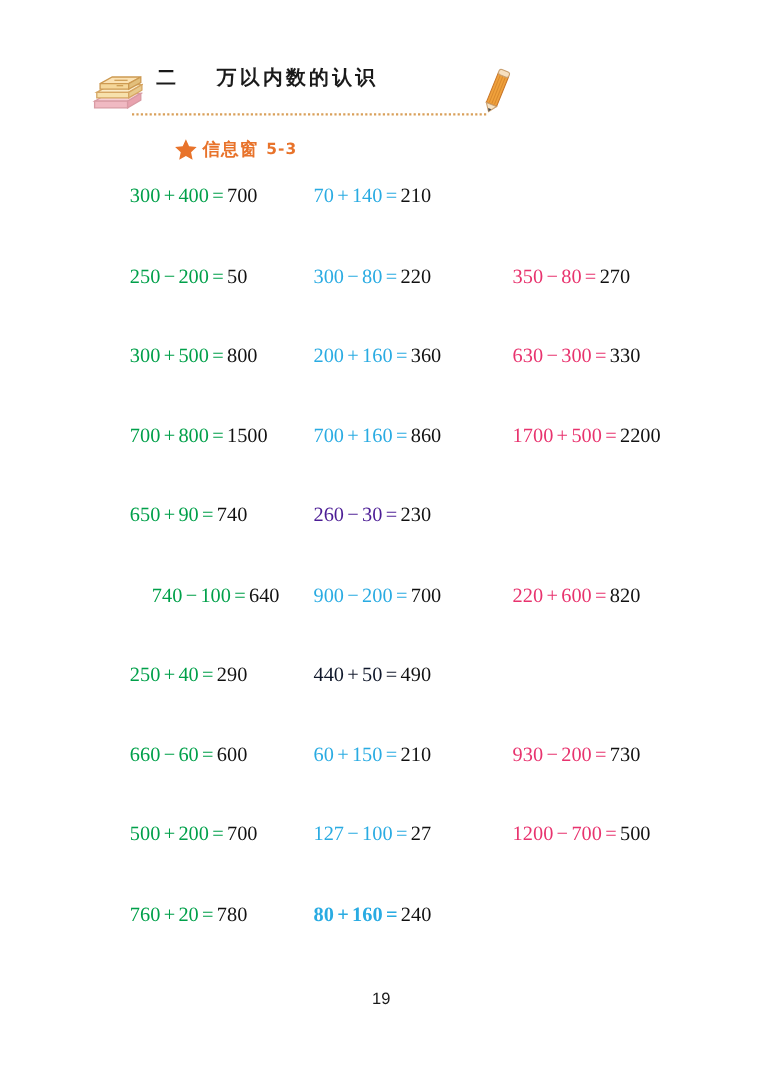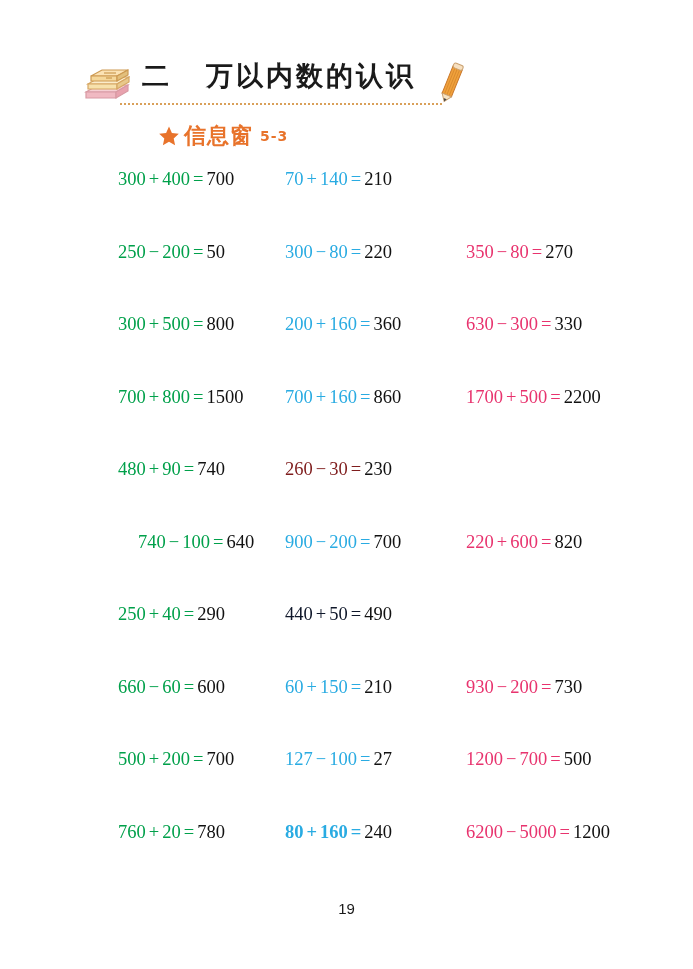--- a/index.html
+++ b/index.html
@@ -40,21 +40,21 @@
     top: 16px;
     width: 46px;
     height: 34px;
   }
 
   .title-text {
     position: absolute;
     left: 142px;
     top: 6px;
     font-family: "DejaVu Sans", "Liberation Sans", sans-serif;
-    font-size: 27px;
+    font-size: 18px;
     font-weight: bold;
     color: #1a1a1a;
     letter-spacing: 3px;
     white-space: nowrap;
   }
   .title-num {
     display: inline-block;
     margin-right: 34px;
   }
 
@@ -85,21 +85,21 @@
     align-items: center;
   }
   .star-icon {
     width: 22px;
     height: 22px;
     margin-right: 4px;
     flex: none;
   }
   .section-title {
     font-family: "DejaVu Sans", "Liberation Sans", sans-serif;
-    font-size: 22px;
+    font-size: 16px;
     font-weight: bold;
     color: #e8732b;
     letter-spacing: 1px;
     text-align: right;
   }
   .section-code {
     font-family: "DejaVu Sans", "Liberation Sans", sans-serif;
     font-size: 14px;
     font-weight: bold;
     color: #e8732b;
@@ -222,22 +222,22 @@
         <div class="ex-cell ex-col-0"><span class="ex-lhs" style="color: rgb(0, 160, 74);"><span>300</span><span class="op">+</span><span>500</span><span class="op">=</span></span><span class="ex-ans" style="color: rgb(17, 17, 17);">800</span></div>
         <div class="ex-cell ex-col-1"><span class="ex-lhs" style="color: rgb(41, 171, 226);"><span>200</span><span class="op">+</span><span>160</span><span class="op">=</span></span><span class="ex-ans" style="color: rgb(17, 17, 17);">360</span></div>
         <div class="ex-cell ex-col-2"><span class="ex-lhs" style="color: rgb(232, 51, 110);"><span>630</span><span class="op">−</span><span>300</span><span class="op">=</span></span><span class="ex-ans" style="color: rgb(17, 17, 17);">330</span></div>
       </div>
       <div class="ex-row">
         <div class="ex-cell ex-col-0"><span class="ex-lhs" style="color: rgb(0, 160, 74);"><span>700</span><span class="op">+</span><span>800</span><span class="op">=</span></span><span class="ex-ans" style="color: rgb(17, 17, 17);">1500</span></div>
         <div class="ex-cell ex-col-1"><span class="ex-lhs" style="color: rgb(41, 171, 226);"><span>700</span><span class="op">+</span><span>160</span><span class="op">=</span></span><span class="ex-ans" style="color: rgb(17, 17, 17);">860</span></div>
         <div class="ex-cell ex-col-2"><span class="ex-lhs" style="color: rgb(232, 51, 110);"><span>1700</span><span class="op">+</span><span>500</span><span class="op">=</span></span><span class="ex-ans" style="color: rgb(17, 17, 17);">2200</span></div>
       </div>
       <div class="ex-row">
-        <div class="ex-cell ex-col-0"><span class="ex-lhs" style="color: rgb(0, 160, 74);"><span>480</span><span class="op">+</span><span>90</span><span class="op">=</span></span><span class="ex-ans" style="color: rgb(17, 17, 17);">740</span></div>
-        <div class="ex-cell ex-col-1"><span class="ex-lhs" style="color: #7f1d1d;"><span>260</span><span class="op">−</span><span>30</span><span class="op">=</span></span><span class="ex-ans" style="color: rgb(17, 17, 17);">230</span></div>
+        <div class="ex-cell ex-col-0"><span class="ex-lhs" style="color: rgb(0, 160, 74);"><span>650</span><span class="op">+</span><span>90</span><span class="op">=</span></span><span class="ex-ans" style="color: rgb(17, 17, 17);">740</span></div>
+        <div class="ex-cell ex-col-1"><span class="ex-lhs" style="color: #4c1d95;"><span>260</span><span class="op">−</span><span>30</span><span class="op">=</span></span><span class="ex-ans" style="color: rgb(17, 17, 17);">230</span></div>
       </div>
       <div class="ex-row">
         <div class="ex-cell ex-col-0"><span class="ex-lhs" style="color: rgb(0, 160, 74); margin-left: 20px;"><span>740</span><span class="op">−</span><span>100</span><span class="op">=</span></span><span class="ex-ans" style="color: rgb(17, 17, 17);">640</span></div>
         <div class="ex-cell ex-col-1"><span class="ex-lhs" style="color: rgb(41, 171, 226);"><span>900</span><span class="op">−</span><span>200</span><span class="op">=</span></span><span class="ex-ans" style="color: rgb(17, 17, 17);">700</span></div>
         <div class="ex-cell ex-col-2"><span class="ex-lhs" style="color: rgb(232, 51, 110);"><span>220</span><span class="op">+</span><span>600</span><span class="op">=</span></span><span class="ex-ans" style="color: rgb(17, 17, 17);">820</span></div>
       </div>
       <div class="ex-row">
         <div class="ex-cell ex-col-0"><span class="ex-lhs" style="color: rgb(0, 160, 74);"><span>250</span><span class="op">+</span><span>40</span><span class="op">=</span></span><span class="ex-ans" style="color: rgb(17, 17, 17);">290</span></div>
         <div class="ex-cell ex-col-1"><span class="ex-lhs" style="color: #0f172a;"><span>440</span><span class="op">+</span><span>50</span><span class="op">=</span></span><span class="ex-ans" style="color: rgb(17, 17, 17);">490</span></div>
       </div>
@@ -247,19 +247,18 @@
         <div class="ex-cell ex-col-2"><span class="ex-lhs" style="color: rgb(232, 51, 110);"><span>930</span><span class="op">−</span><span>200</span><span class="op">=</span></span><span class="ex-ans" style="color: rgb(17, 17, 17);">730</span></div>
       </div>
       <div class="ex-row">
         <div class="ex-cell ex-col-0"><span class="ex-lhs" style="color: rgb(0, 160, 74);"><span>500</span><span class="op">+</span><span>200</span><span class="op">=</span></span><span class="ex-ans" style="color: rgb(17, 17, 17);">700</span></div>
         <div class="ex-cell ex-col-1"><span class="ex-lhs" style="color: rgb(41, 171, 226);"><span>127</span><span class="op">−</span><span>100</span><span class="op">=</span></span><span class="ex-ans" style="color: rgb(17, 17, 17);">27</span></div>
         <div class="ex-cell ex-col-2"><span class="ex-lhs" style="color: rgb(232, 51, 110);"><span>1200</span><span class="op">−</span><span>700</span><span class="op">=</span></span><span class="ex-ans" style="color: rgb(17, 17, 17);">500</span></div>
       </div>
       <div class="ex-row">
         <div class="ex-cell ex-col-0"><span class="ex-lhs" style="color: rgb(0, 160, 74);"><span>760</span><span class="op">+</span><span>20</span><span class="op">=</span></span><span class="ex-ans" style="color: rgb(17, 17, 17);">780</span></div>
         <div class="ex-cell ex-col-1"><span class="ex-lhs" style="color: rgb(41, 171, 226); font-weight: bold;"><span>80</span><span class="op">+</span><span>160</span><span class="op">=</span></span><span class="ex-ans" style="color: rgb(17, 17, 17);">240</span></div>
-        <div class="ex-cell ex-col-2"><span class="ex-lhs" style="color: rgb(232, 51, 110);"><span>6200</span><span class="op">−</span><span>5000</span><span class="op">=</span></span><span class="ex-ans" style="color: rgb(17, 17, 17);">1200</span></div>
       </div>
     </div>
 
   <div class="page-number">19</div>
 
 </div>
 
 </body></html>

